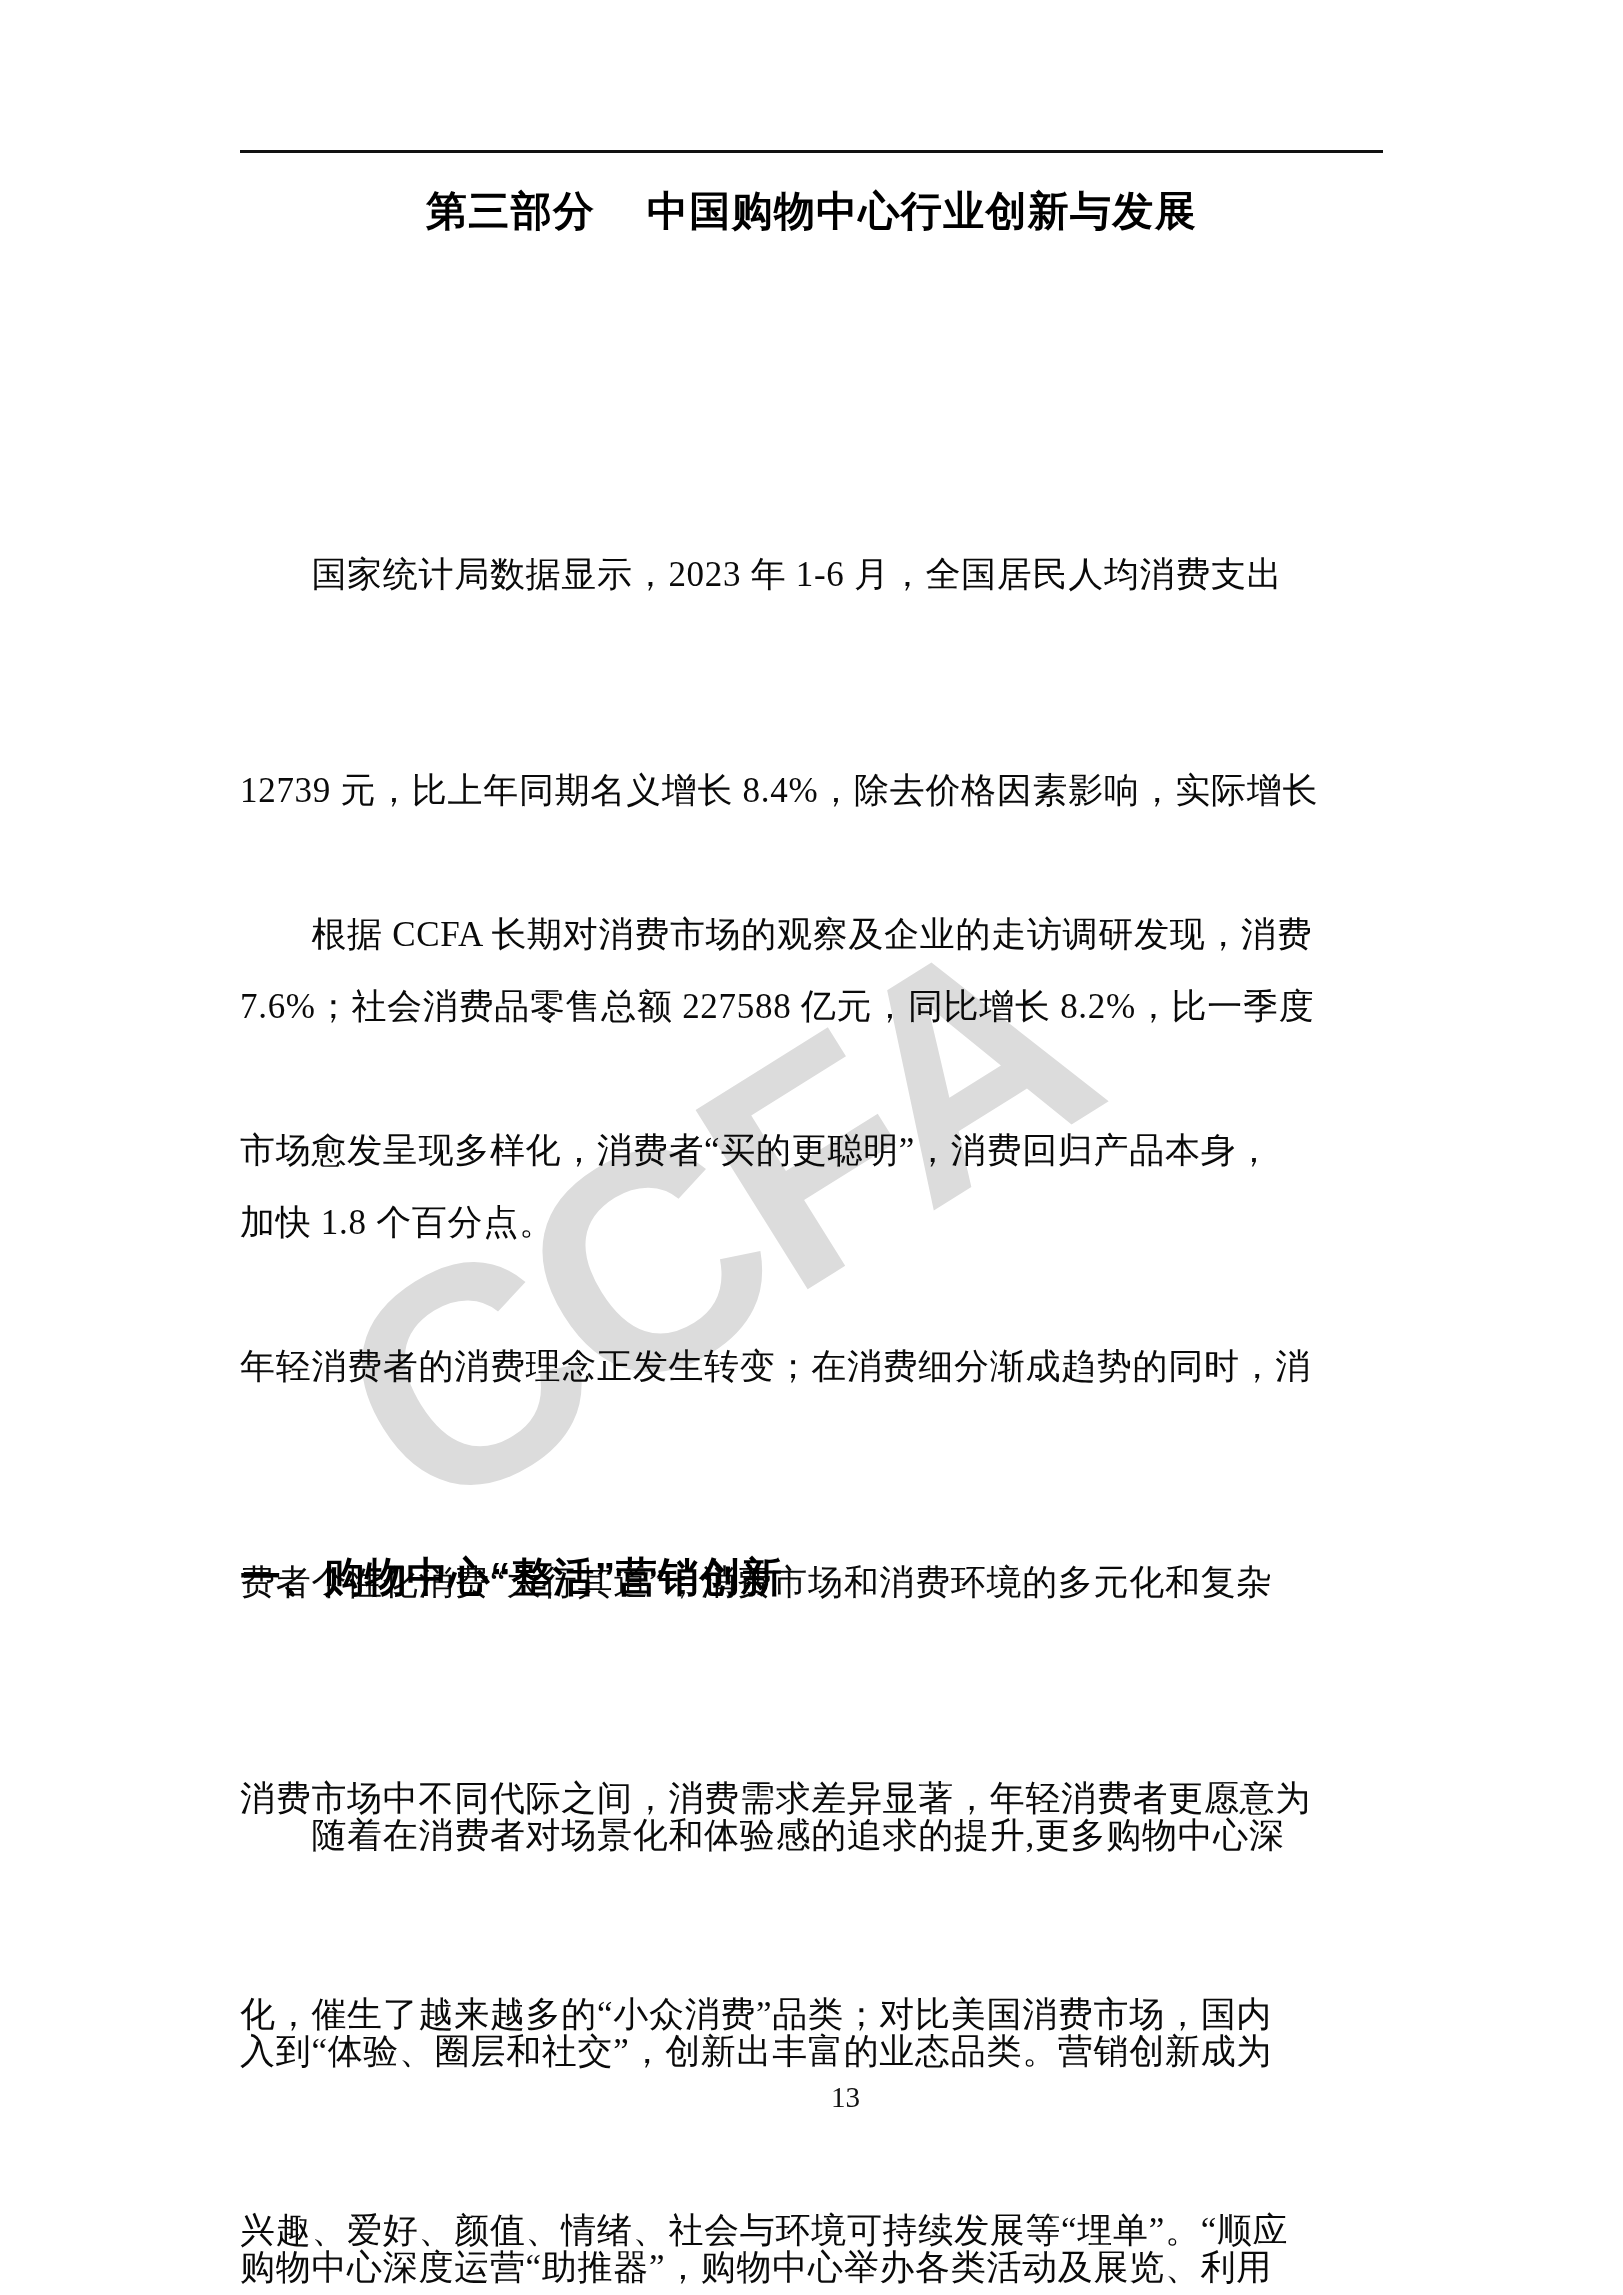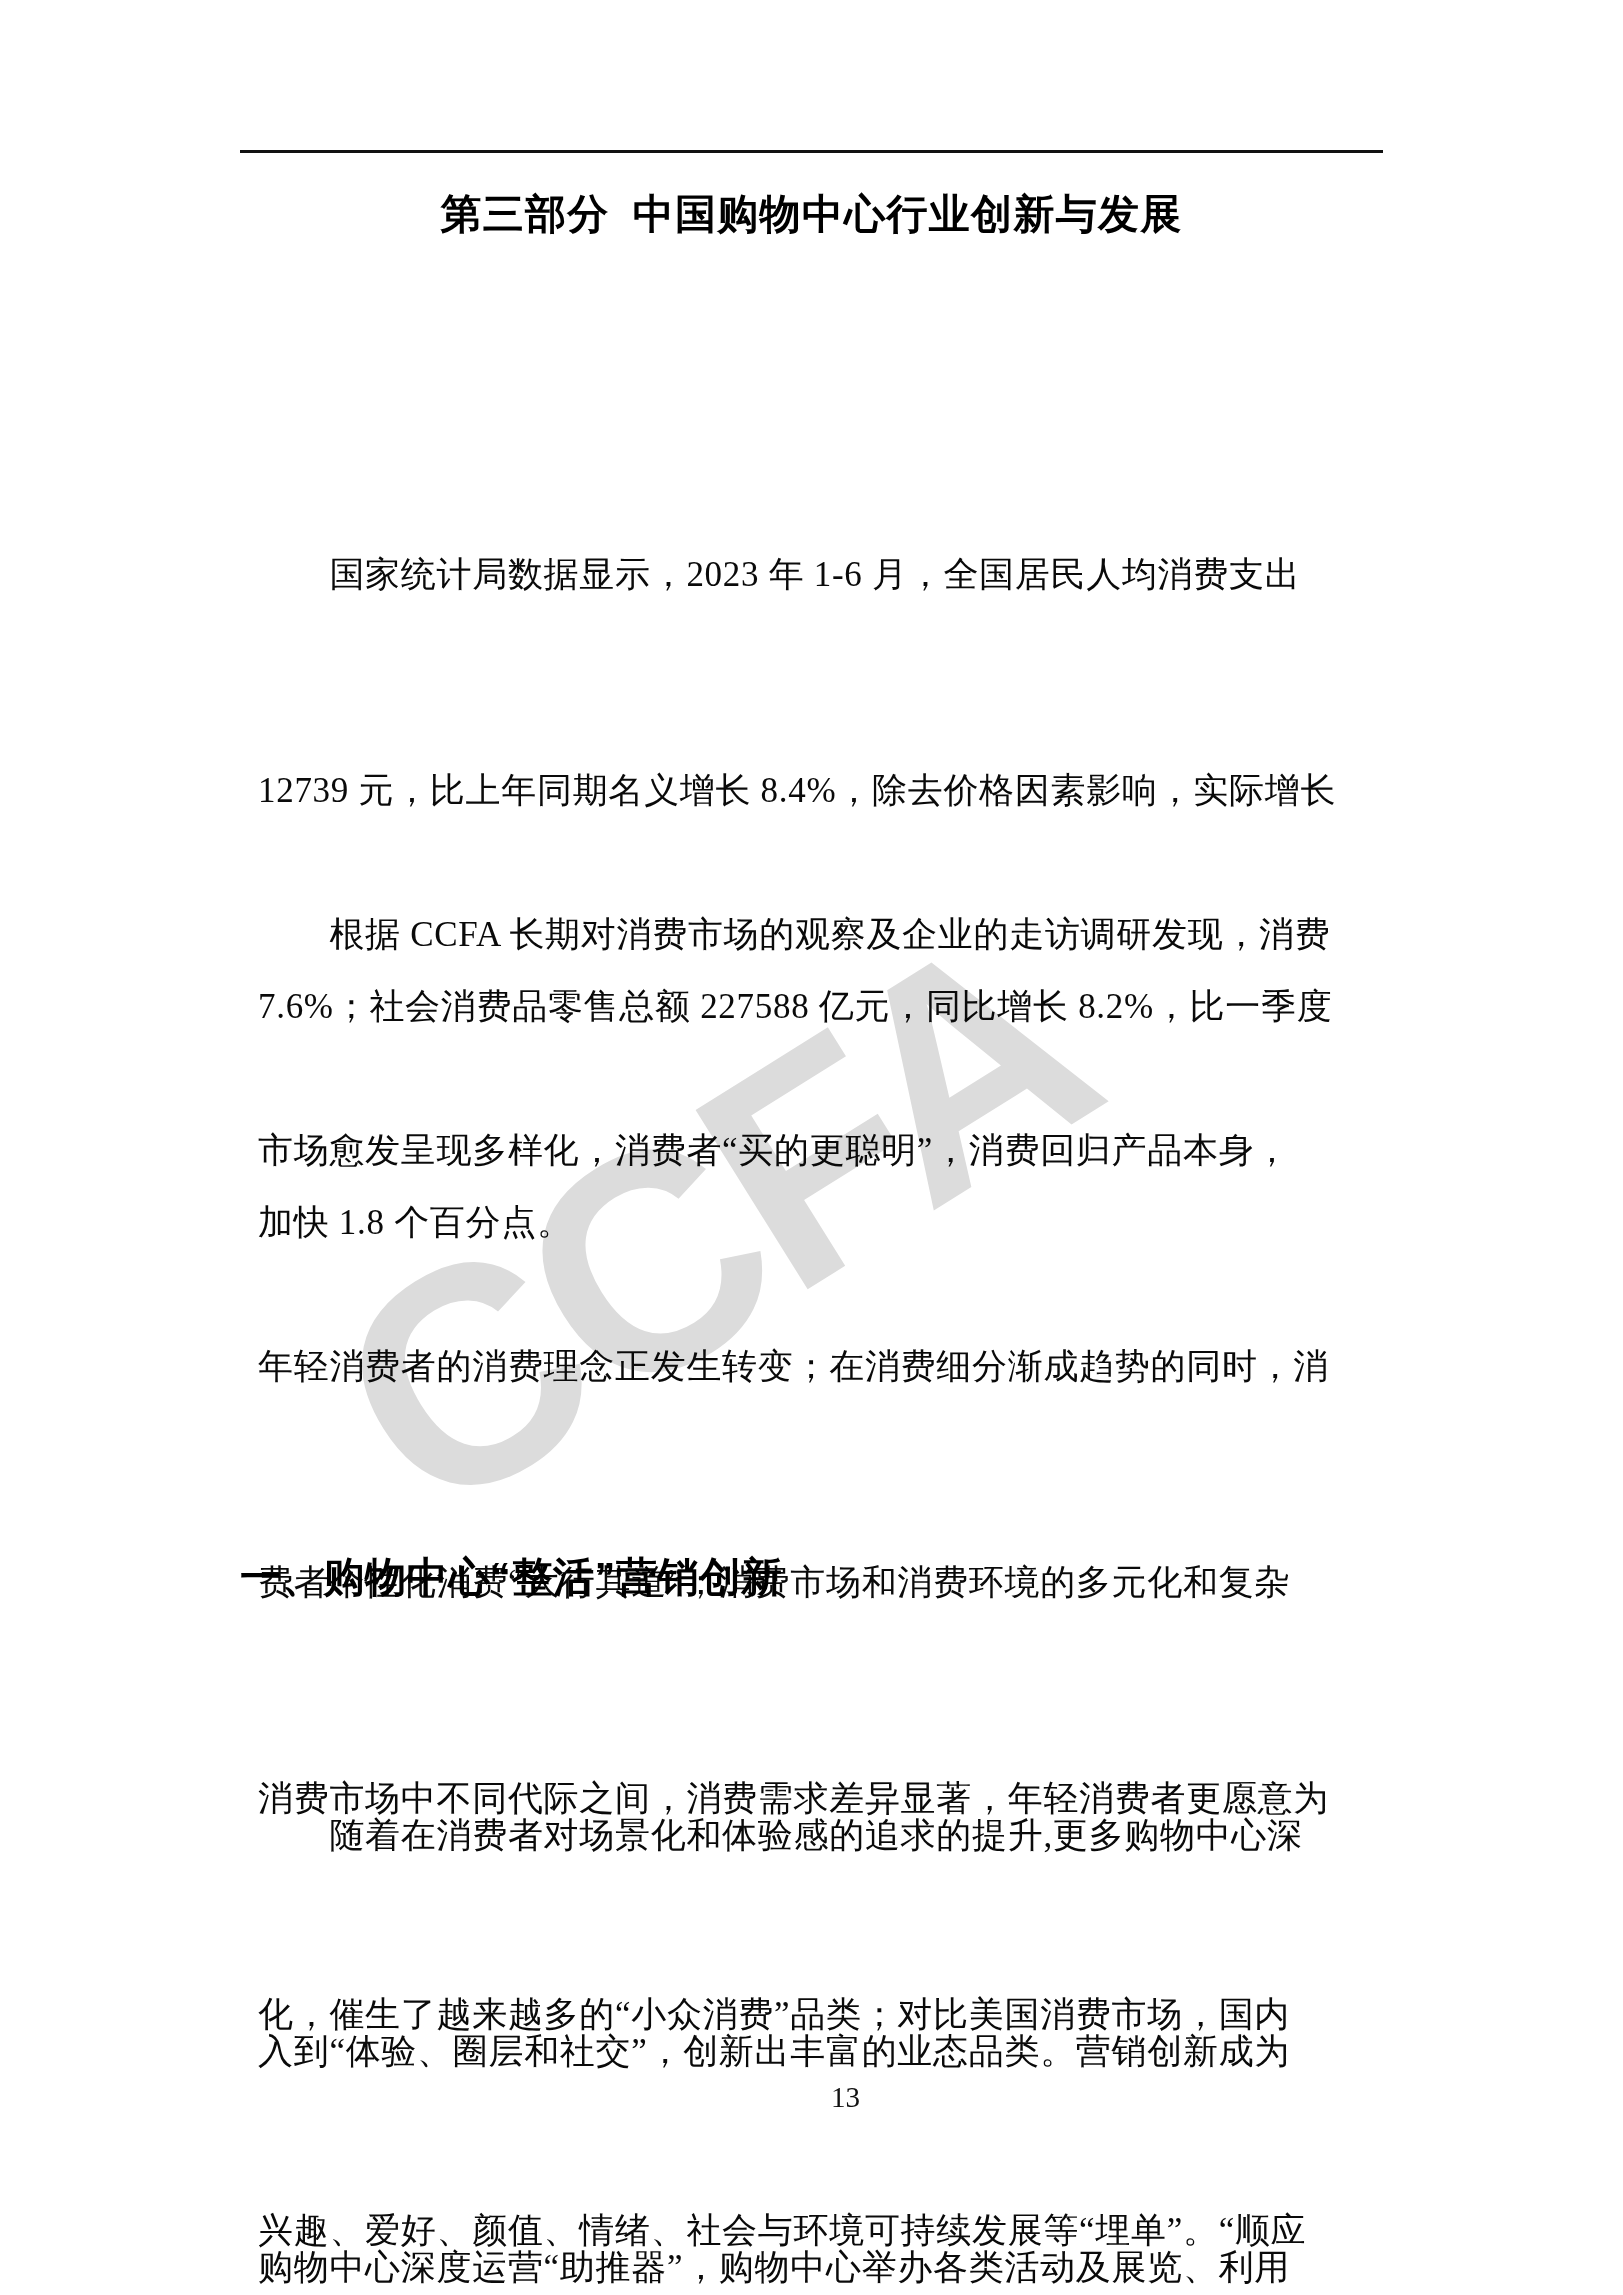--- a/index.html
+++ b/index.html
@@ -64,21 +64,21 @@
     height: 0;
     border-top: 3.9px solid #111111;
   }
 
   .page-title {
     position: absolute;
     left: 240px;
     top: 186px;
     width: 1143px;
     text-align: center;
-    font-family: Liberation Serif, serif;
+    font-family: Liberation Mono, monospace;
     font-weight: 700;
     font-size: 41px;
     line-height: 56px;
     letter-spacing: 1.3px;
     color: #000000;
     white-space: pre;
   }
 
   .body-block {
     position: absolute;
@@ -86,21 +86,20 @@
     width: 1152px;
   }
 
   .para {
     font-family: "Liberation Serif", "DejaVu Serif", serif;
     font-size: 35px;
     line-height: 72px;
     color: #0a0a0a;
     letter-spacing: 0.7px;
     white-space: pre;
-    margin-left: 18px;
   }
   .para .ln {
     display: block;
     height: 72px;
   }
 
   .section-heading {
     position: absolute;
     left: 240px;
     font-family: "Liberation Sans", "DejaVu Sans", sans-serif;

